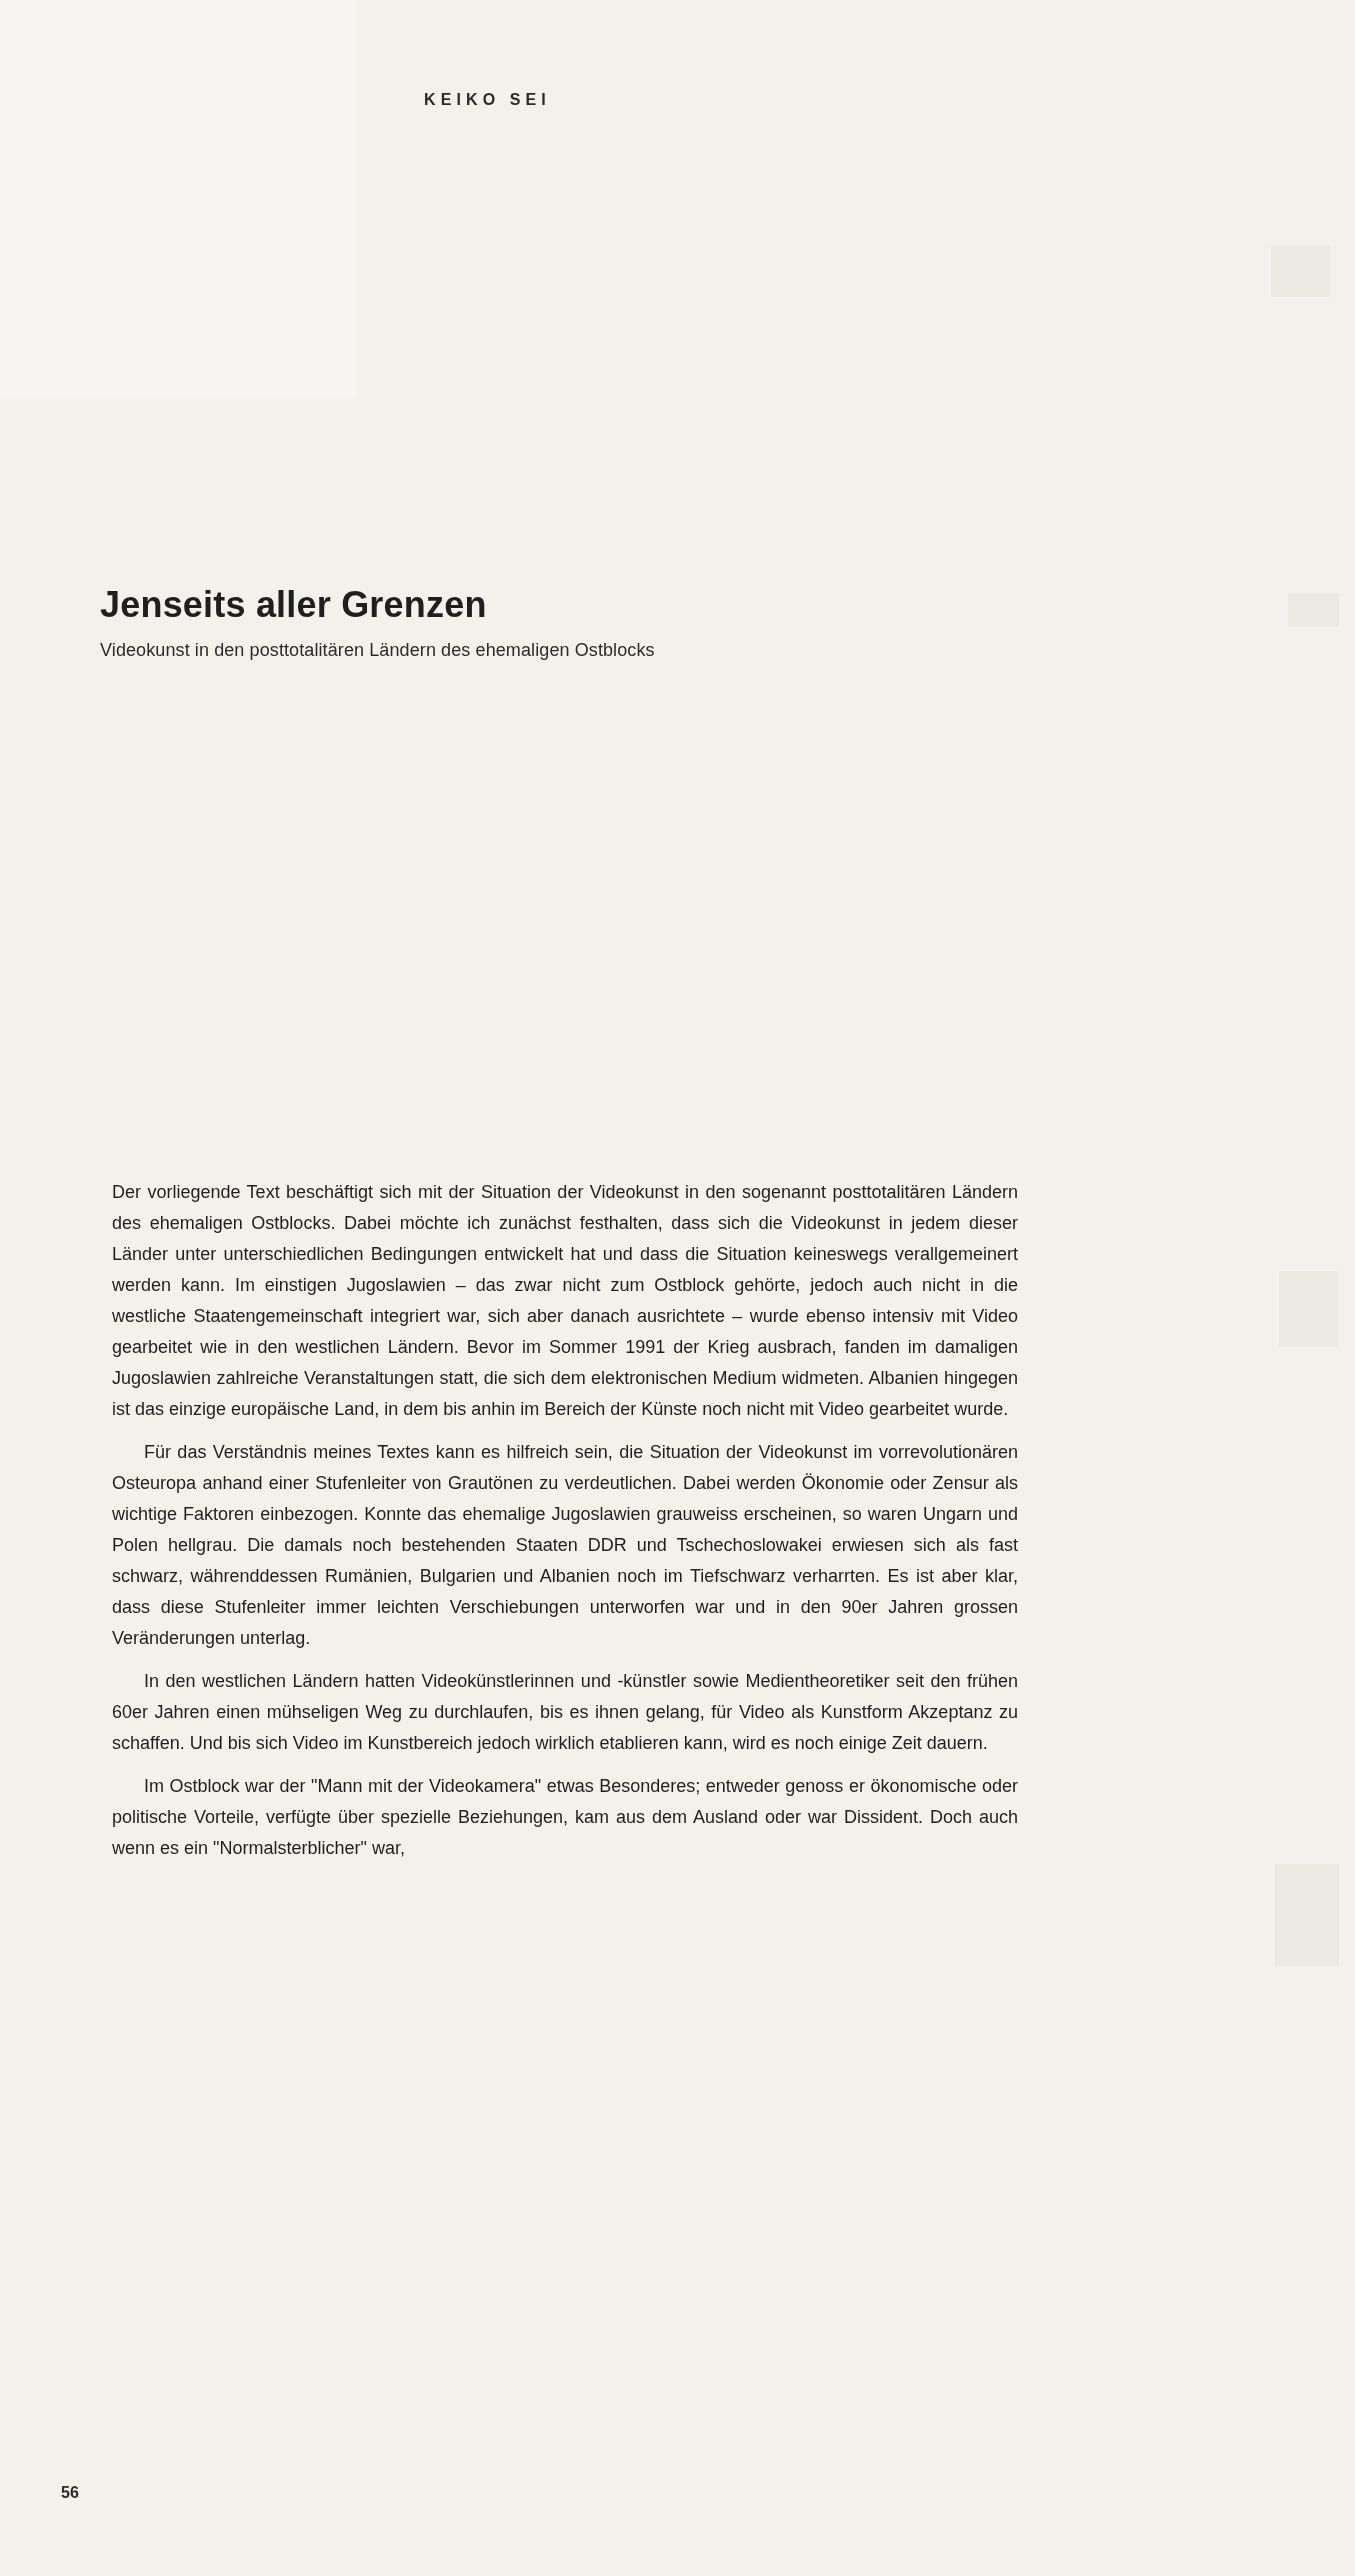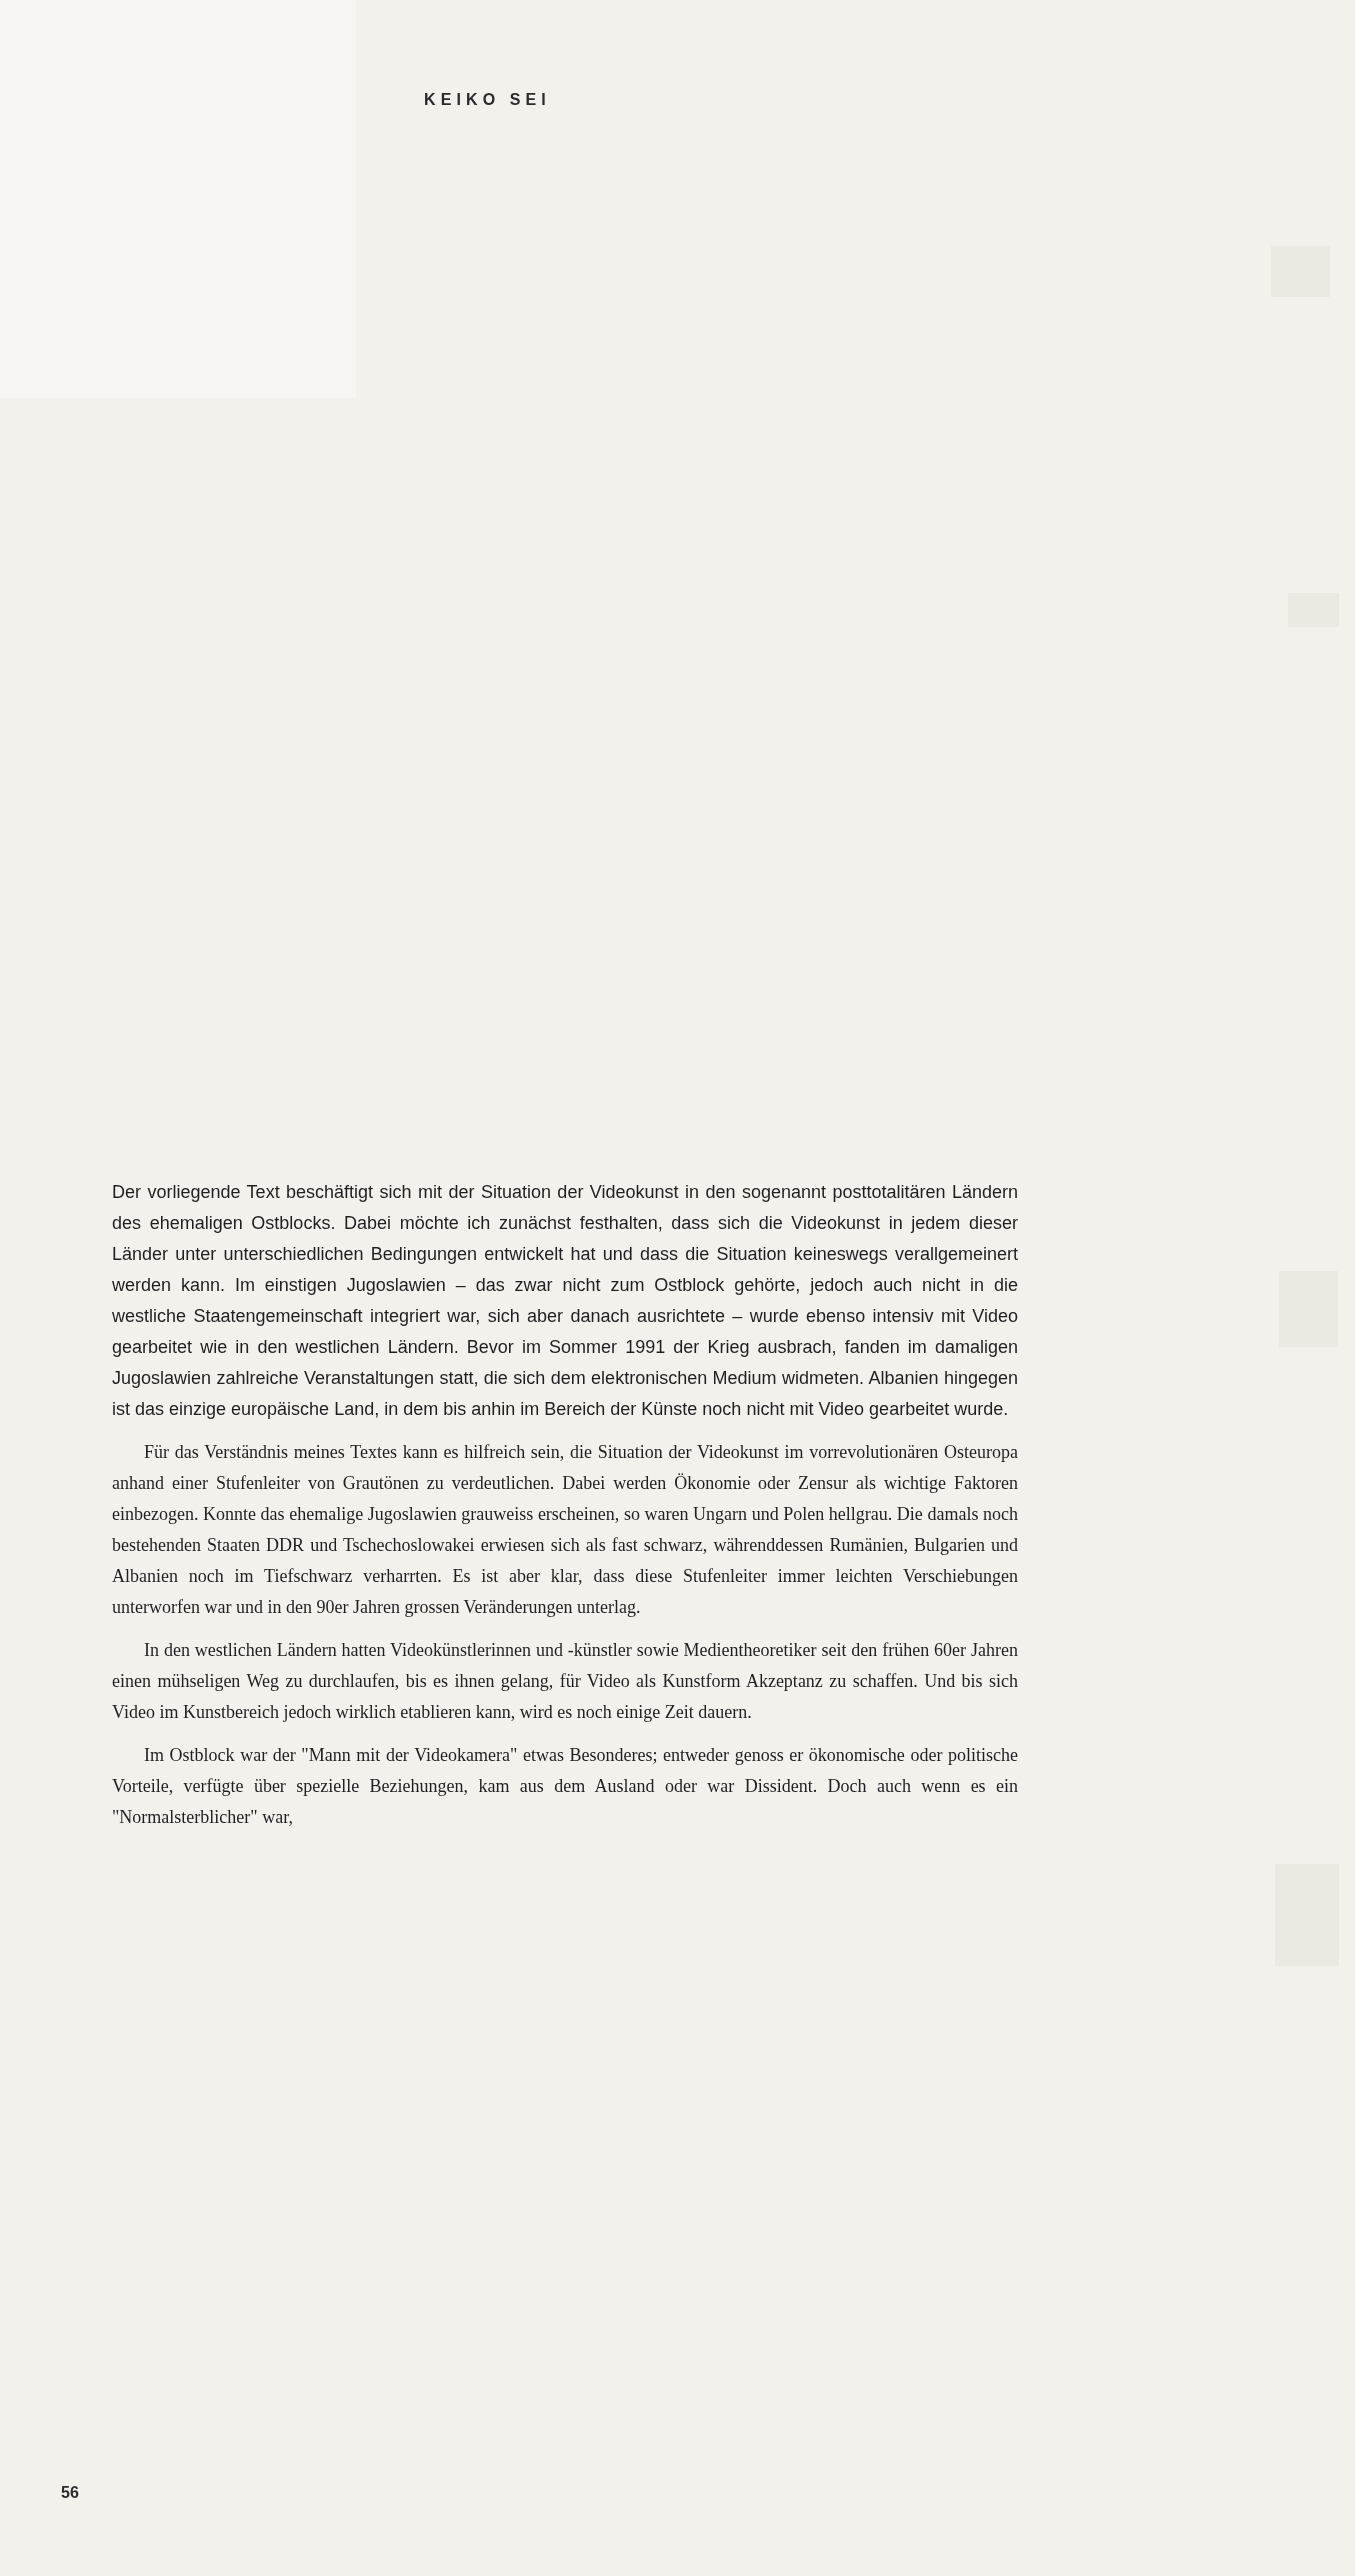--- a/index.html
+++ b/index.html
@@ -89,21 +89,20 @@
     text-align: justify;
     color: #1f1f1f;
   }
 
   .body-col p {
     margin: 12px;
     text-indent: 0;
   }
   .body-col p + p {
     text-indent: 32px;
-    font-family: Liberation Serif, serif;
   }
 
   .folio {
     position: absolute;
     left: 61px;
     top: 2484px;
     font-size: 16px;
     font-weight: bold;
     color: #2b2b2b;
   }
@@ -122,20 +121,24 @@
 
   <div class="artifact" style="left:1271px; top:246px; width:59px; height:51px;"></div>
   <div class="artifact" style="left:1288px; top:593px; width:51px; height:34px;"></div>
   <div class="artifact" style="left:1279px; top:1271px; width:59px; height:76px;"></div>
   <div class="artifact" style="left:1275px; top:1864px; width:64px; height:102px;"></div>
 
   <div class="content">
 
     <div class="running-head">KEIKO SEI</div>
 
+    <div class="title-wrap">
+      <div class="title">Jenseits aller Grenzen</div>
+      <div class="subtitle">Videokunst in den posttotalitären Ländern des ehemaligen Ostblocks</div>
+    </div>
 
     <div class="body-col">
       <p>Der vorliegende Text beschäftigt sich mit der Situation der Videokunst in den sogenannt posttotalitären Ländern des ehemaligen Ostblocks. Dabei möchte ich zunächst festhalten, dass sich die Videokunst in jedem dieser Länder unter unterschiedlichen Bedingungen entwickelt hat und dass die Situation keineswegs verallgemeinert werden kann. Im einstigen Jugoslawien – das zwar nicht zum Ostblock gehörte, jedoch auch nicht in die westliche Staatengemeinschaft integriert war, sich aber danach ausrichtete – wurde ebenso intensiv mit Video gearbeitet wie in den westlichen Ländern. Bevor im Sommer 1991 der Krieg ausbrach, fanden im damaligen Jugoslawien zahlreiche Veranstaltungen statt, die sich dem elektronischen Medium widmeten. Albanien hingegen ist das einzige europäische Land, in dem bis anhin im Bereich der Künste noch nicht mit Video gearbeitet wurde.</p>
       <p>Für das Verständnis meines Textes kann es hilfreich sein, die Situation der Videokunst im vorrevolutionären Osteuropa anhand einer Stufenleiter von Grautönen zu verdeutlichen. Dabei werden Ökonomie oder Zensur als wichtige Faktoren einbezogen. Konnte das ehemalige Jugoslawien grauweiss erscheinen, so waren Ungarn und Polen hellgrau. Die damals noch bestehenden Staaten DDR und Tschechoslowakei erwiesen sich als fast schwarz, währenddessen Rumänien, Bulgarien und Albanien noch im Tiefschwarz verharrten. Es ist aber klar, dass diese Stufenleiter immer leichten Verschiebungen unterworfen war und in den 90er Jahren grossen Veränderungen unterlag.</p>
       <p>In den westlichen Ländern hatten Videokünstlerinnen und -künstler sowie Medientheoretiker seit den frühen 60er Jahren einen mühseligen Weg zu durchlaufen, bis es ihnen gelang, für Video als Kunstform Akzeptanz zu schaffen. Und bis sich Video im Kunstbereich jedoch wirklich etablieren kann, wird es noch einige Zeit dauern.</p>
       <p>Im Ostblock war der "Mann mit der Videokamera" etwas Besonderes; entweder genoss er ökonomische oder politische Vorteile, verfügte über spezielle Beziehungen, kam aus dem Ausland oder war Dissident. Doch auch wenn es ein "Normalsterblicher" war,</p>
     </div>
 
     <div class="folio">56</div>
 

